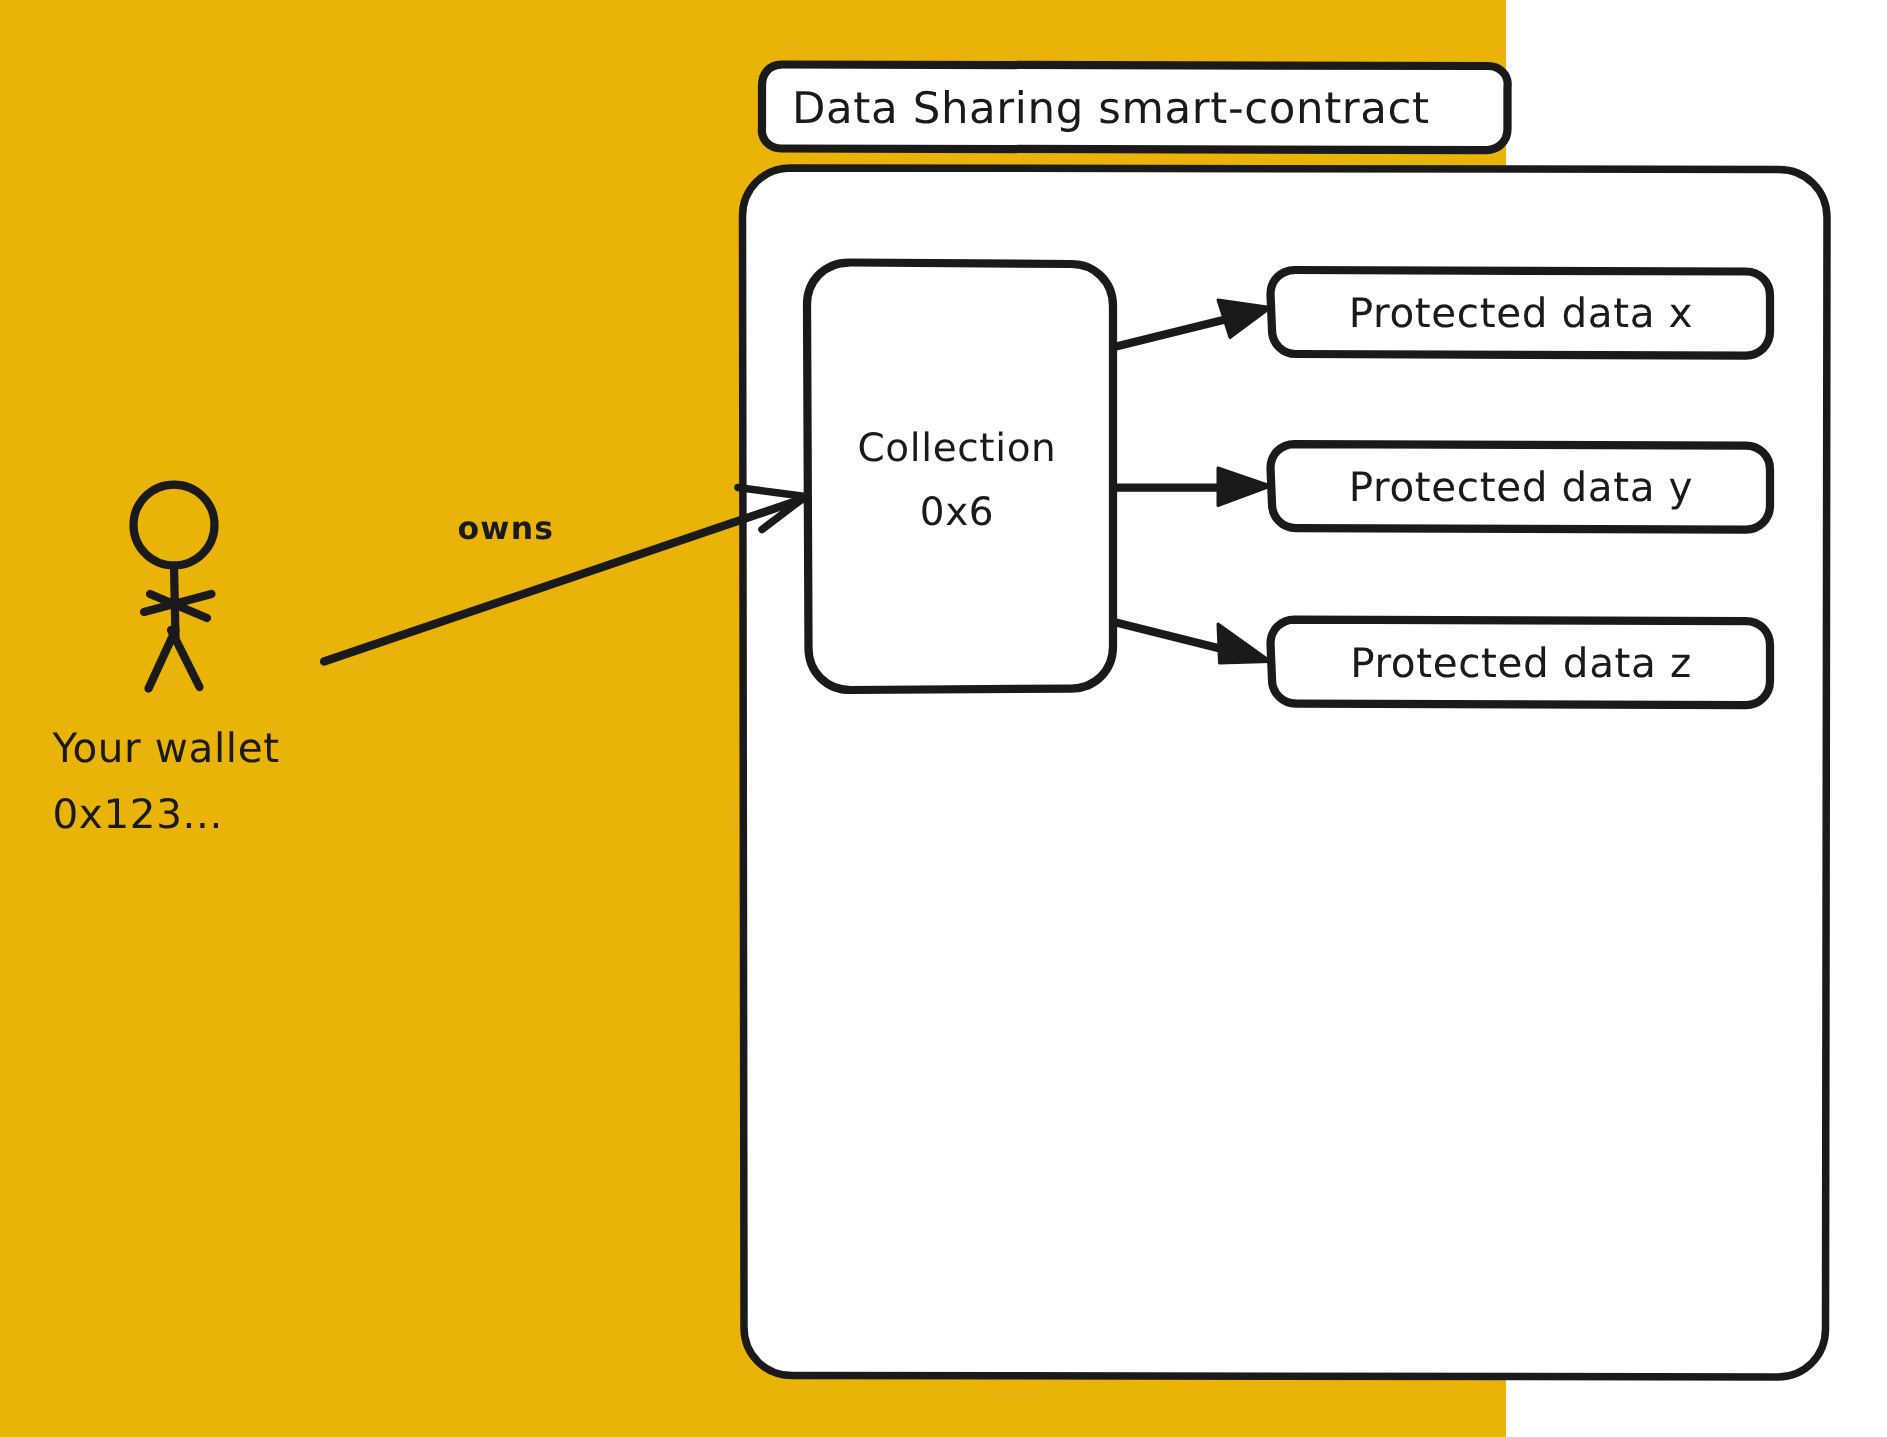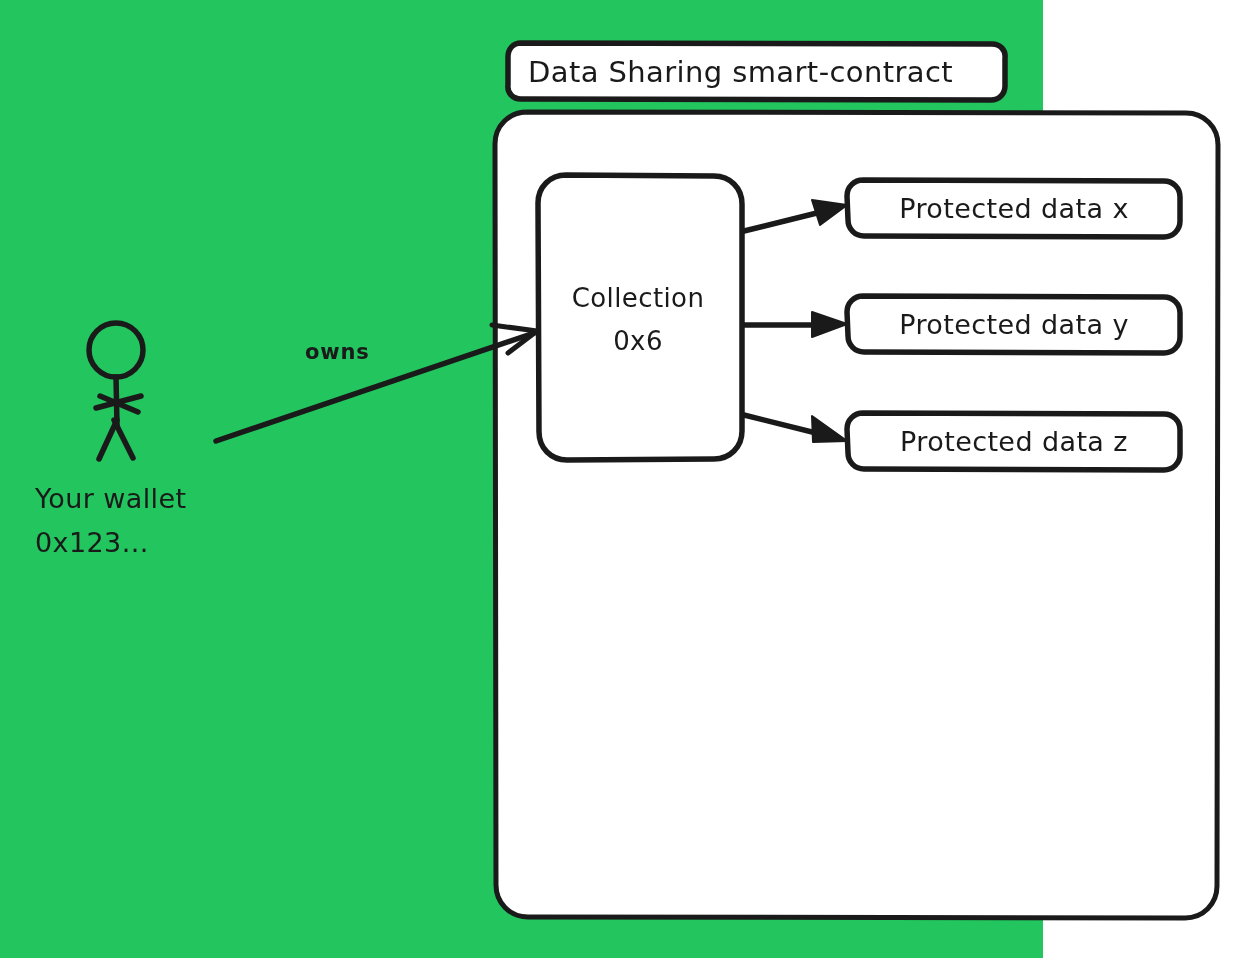--- a/index.html
+++ b/index.html
@@ -11,22 +11,21 @@
   body {
     width: 1258px;
     height: 958px;
     overflow: hidden;
     font-family: "DejaVu Sans", sans-serif;
   }
   #diagram-root {
     position: relative;
     width: 1004px;
     height: 958px;
-    background: #22c55e;
-    padding-left: 39px;
+    background: #eab308;
   }
   svg#diagram-canvas {
     position: absolute;
     top: 0;
     left: 0;
     width: 1258px;
     height: 958px;
     display: block;
   }
   .box-shape {

